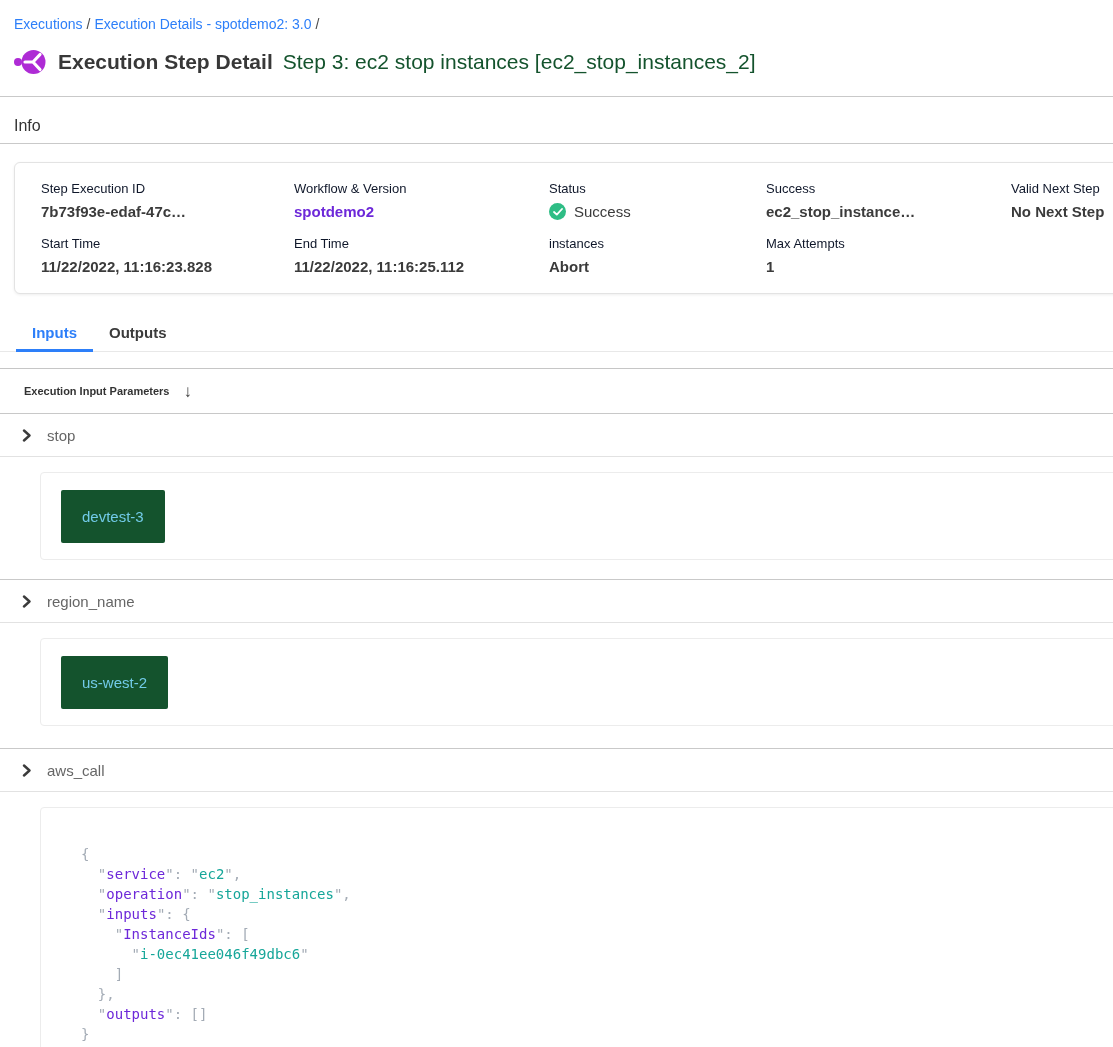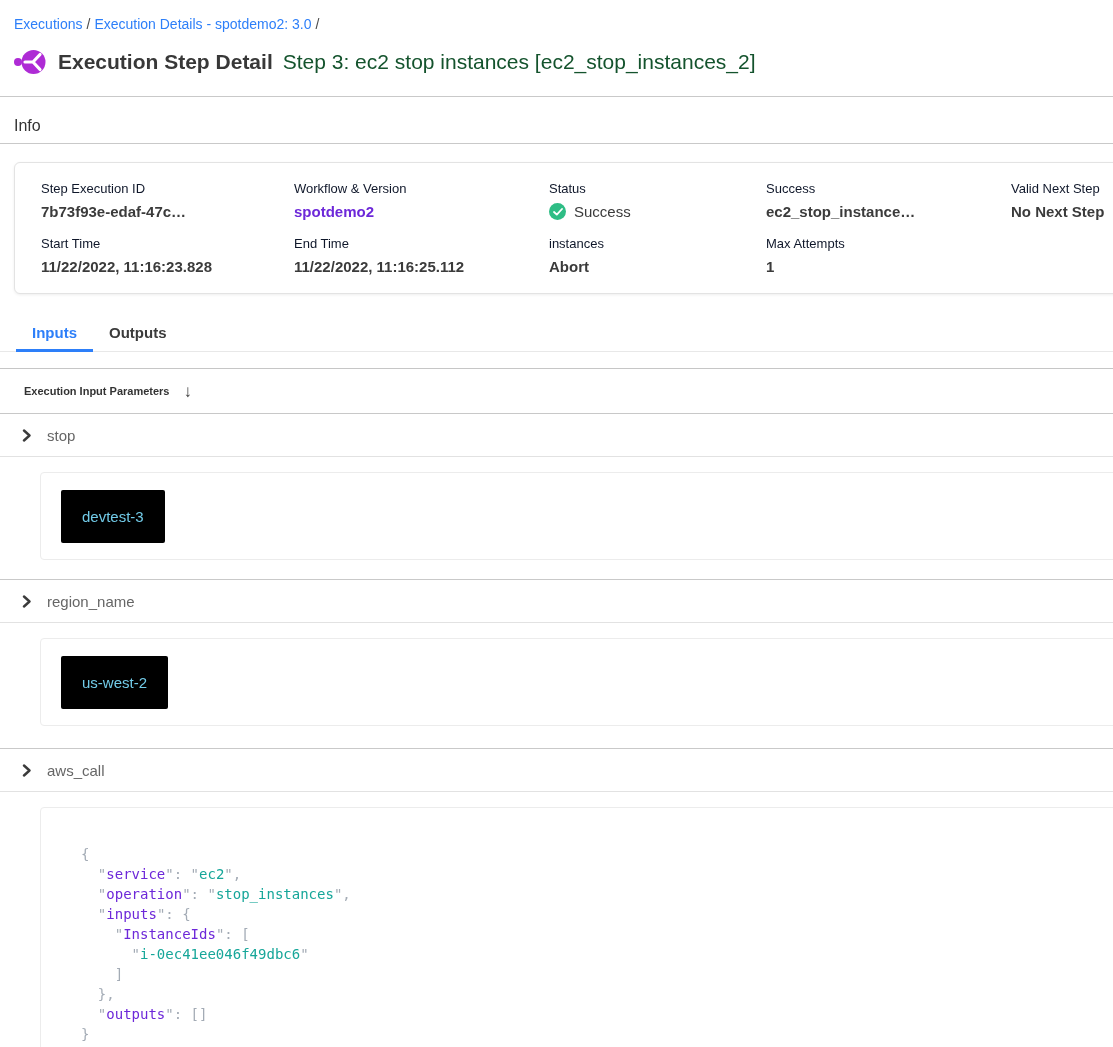--- a/index.html
+++ b/index.html
@@ -139,21 +139,21 @@
 
   .section-box {
     margin: 15px -6px 0 40px;
     border: 1px solid #ececec;
     border-radius: 4px;
     background: #fff;
   }
   .chip-box { height: 88px; padding: 17px 0 0 20px; }
   .chip {
     display: inline-block;
-    background: #000000;
+    background: #14532d;
     color: #72cbe8;
     font-size: 15px;
     padding: 18px 21px;
     border-radius: 2px;
   }
   .sec-gap-dark-1 { margin-top: 19px; }
   .sec-gap-dark-2 { margin-top: 22px; }
 
   
   .code-box {

